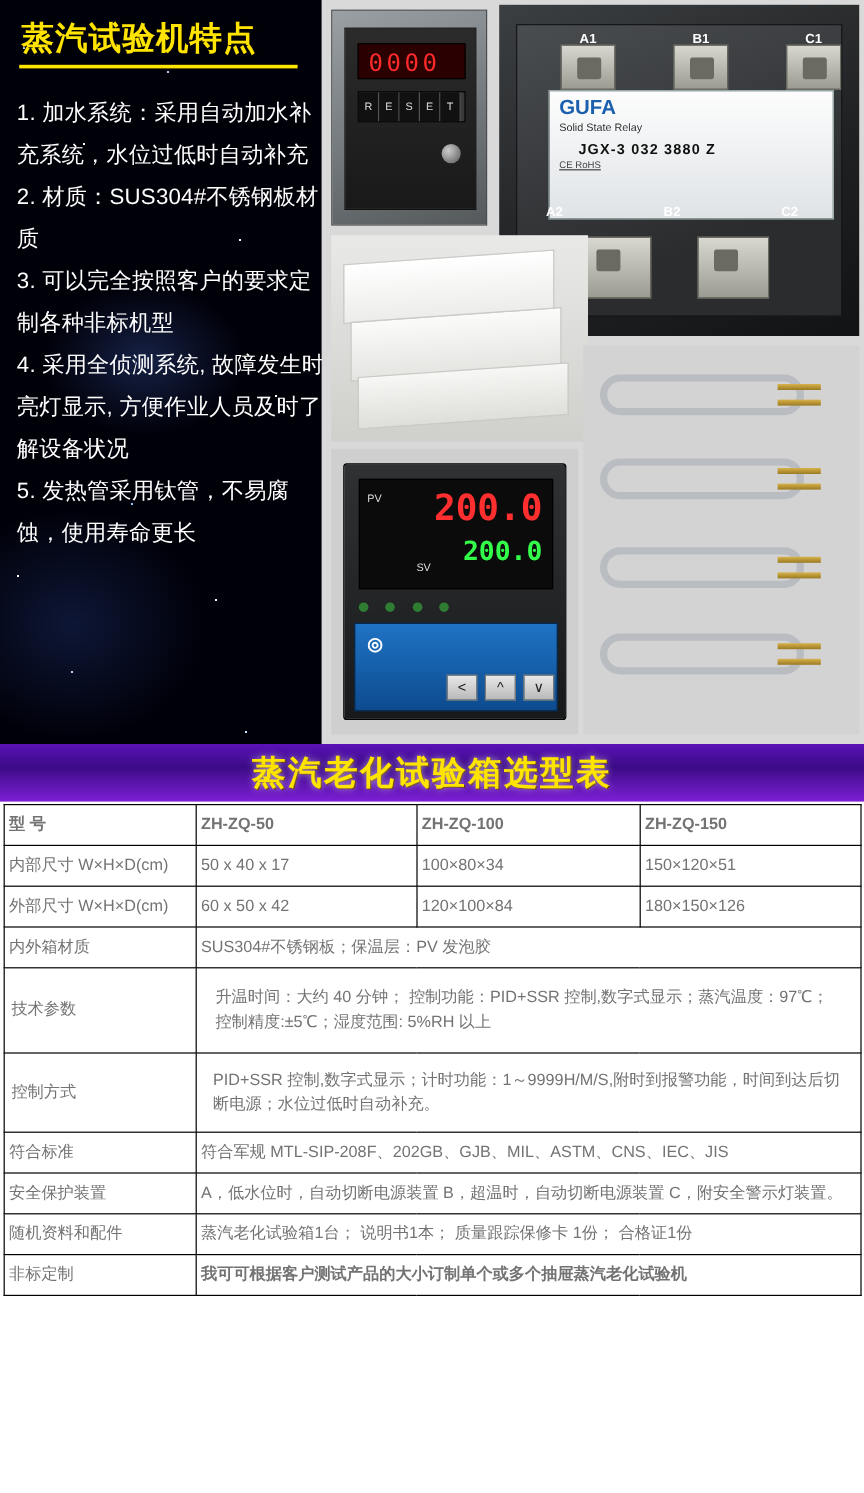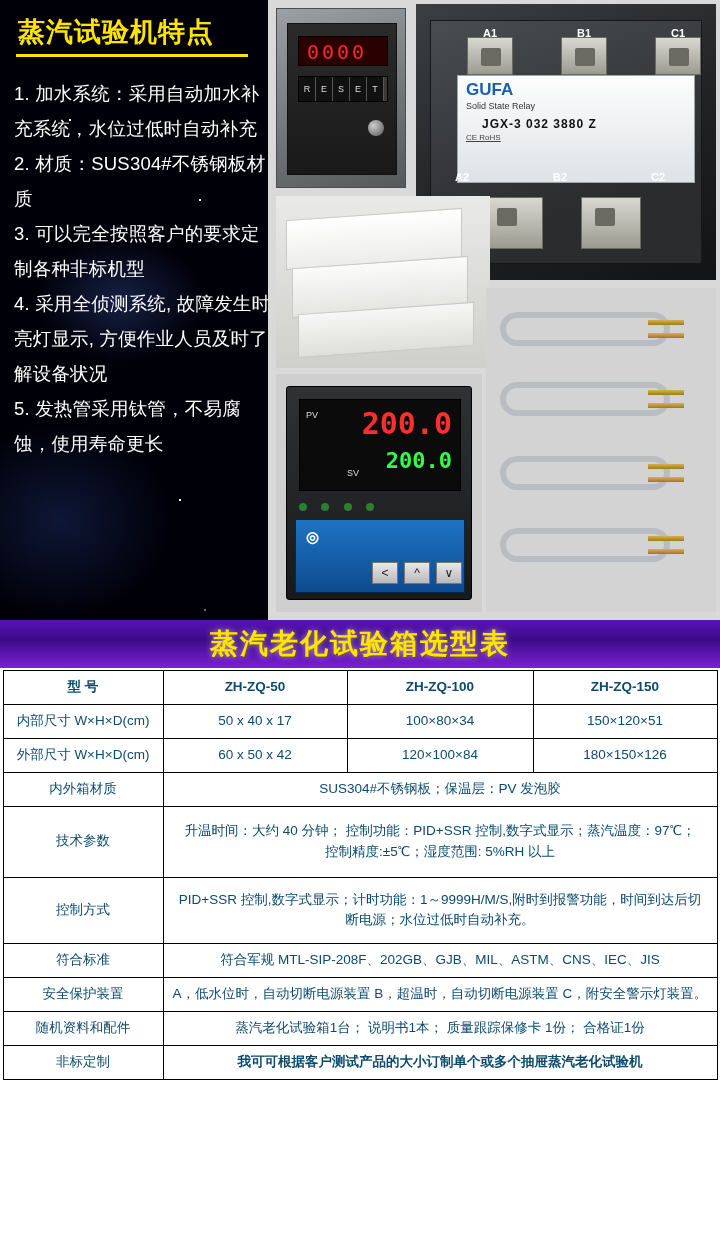--- a/index.html
+++ b/index.html
@@ -182,24 +182,23 @@
 
   
   .tbl-wrap { width: 720px; padding: 0; background:#fff; }
   table.spec {
     width: 714px; margin: 2px auto 0 auto;
     border-collapse: collapse;
     table-layout: fixed;
   }
   table.spec td {
     border: 1px solid #000;
-    text-align: center;
     vertical-align: middle;
     font-size: 13.5px;
-    color: #0c4a6e;
+    color: #737373;
     padding: 6px 4px;
     line-height: 1.55;
   }
   td.hd { font-weight: bold; font-size: 15px; }
   td.lbl { font-size: 13.5px; }
   td.red { color: #e60000; font-weight: bold; font-size: 14.5px; }
   .c0 { width: 160px; }
   .c1 { width: 184px; }
   .c2 { width: 186px; }
   .c3 { width: 184px; }

